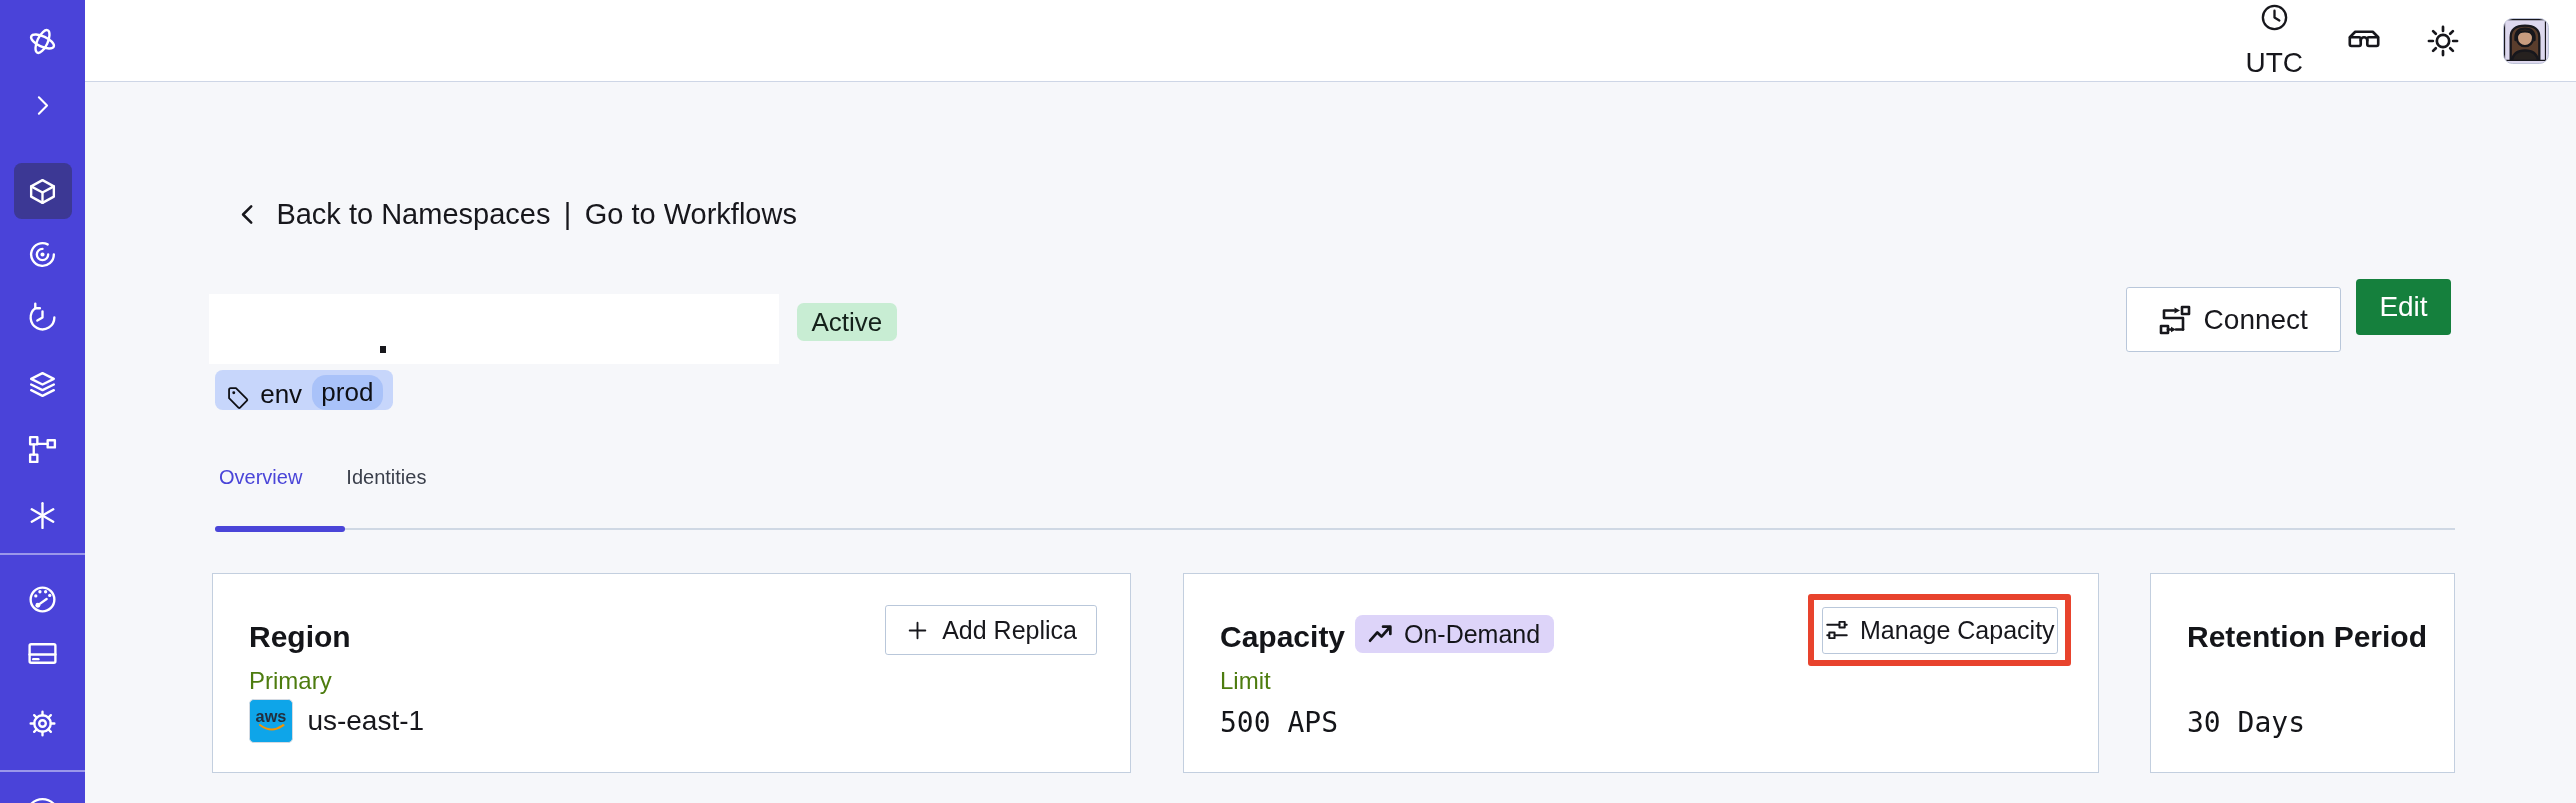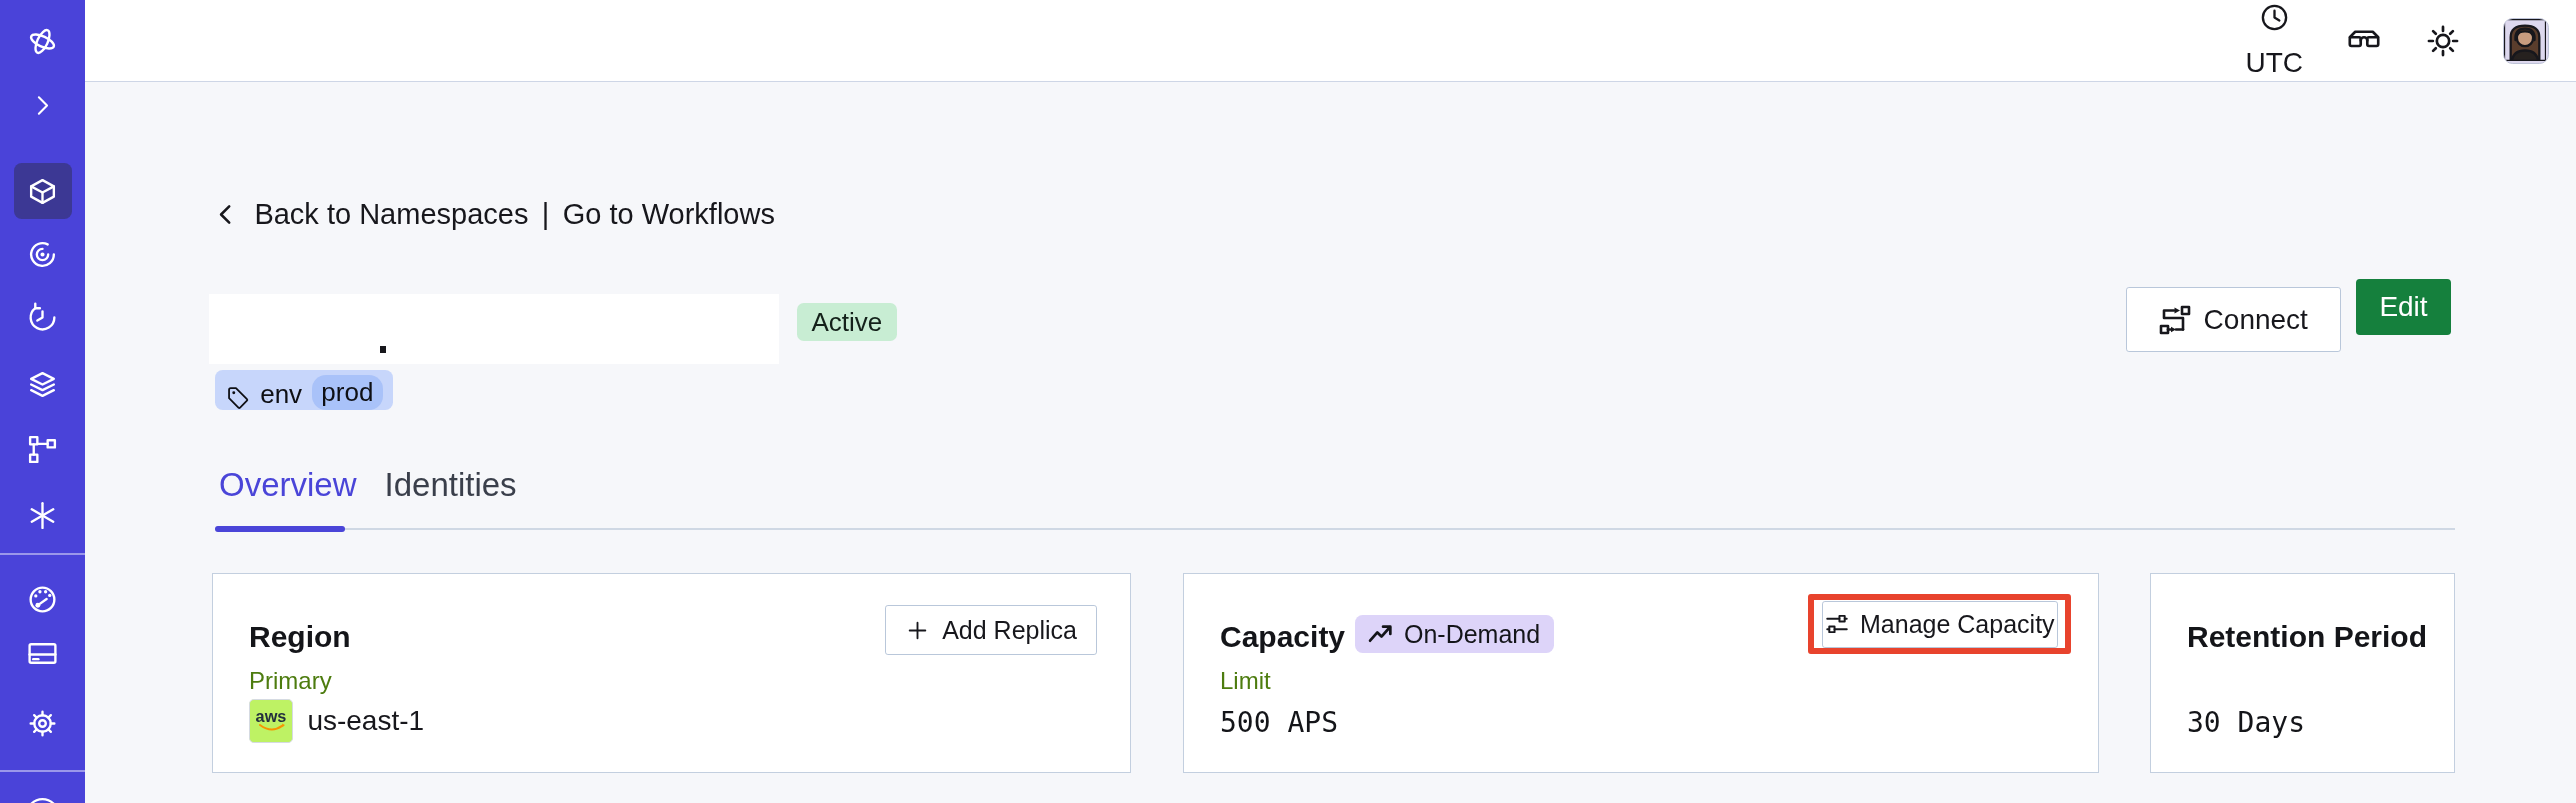--- a/index.html
+++ b/index.html
@@ -14,64 +14,64 @@
   .active-pill { position:absolute; left:14.4px; top:163px; width:58px; height:56px; background:#3c3894; border-radius:7.7px; }
   .side-divider { position:absolute; left:0; width:85px; height:1.9px; background:rgba(255,255,255,.45); }
 
   
   .topbar { position:absolute; left:85px; top:0; width:2491px; height:82px; background:#fff; border-bottom:1.9px solid #ced6e6; display:flex; align-items:center; justify-content:flex-end; gap:42px; padding-right:27px; z-index:5; }
   .tz-group { display:flex; align-items:center; gap:13.4px; font-size:28px; cursor:pointer;flex-direction:column; }
   .topbar svg { stroke:#17171c; fill:none; stroke-width:2.4; stroke-linecap:round; stroke-linejoin:round; }
   .avatar { width:46px; height:46px; border-radius:9.6px; border:1.9px solid #bfc4d8; background:#ddd8ee; overflow:hidden; cursor:pointer; }
 
   
-  .breadcrumb { position:absolute; left:212px; top:198px; display:flex; align-items:center; gap:13.4px; font-size:29px; font-weight:500; color:#17171c; }
+  .breadcrumb { position:absolute; left:234px; top:198px; display:flex; align-items:center; gap:13.4px; font-size:29px; font-weight:500; color:#17171c; }
   .breadcrumb svg { stroke:#17171c; fill:none; stroke-width:2.8; stroke-linecap:round; stroke-linejoin:round; }
   .crumb-link { cursor:pointer; }
   .title-redaction { position:absolute; left:209px; top:294px; width:570px; height:70px; background:#ffffff; }
   .title-dot { position:absolute; left:380px; top:346px; width:5.8px; height:6.7px; background:#17171c; }
   .status-badge { position:absolute; left:797px; top:303px; height:38px; padding:0 14.4px; background:#c8edd3; border-radius:6.7px; font-size:26px; line-height:38px; color:#14211a; }
   .tag-chip { position:absolute; left:215px; top:370px; height:40px; background:#c7d6fb; border-radius:7.7px; display:inline-flex; align-items:flex-end; gap:9.6px; padding:0 10.5px 0 9.6px; font-size:26px; color:#0e0f14; }
   .tag-chip svg { stroke:#0e0f14; fill:none; stroke-width:2.2; stroke-linejoin:round; }
   .tag-value { background:#a9c2f9; border-radius:14px; padding:1.9px 9.6px; }
 
   .btn { display:flex; align-items:center; justify-content:center; gap:12.5px; background:#fff; border:1.9px solid #b9c7da; border-radius:2.9px; font-size:28px; font-weight:500; color:#17171c; cursor:pointer; }
   .btn svg { stroke:#17171c; fill:none; stroke-width:2.6; stroke-linecap:round; stroke-linejoin:round; }
   .connect-btn { position:absolute; left:2126px; top:287px; width:215px; height:65px; }
   .edit-btn { position:absolute; left:2356px; top:279px; width:95px; height:56px; background:#15803d; border:none; border-radius:3.8px; color:#fff; }
 
   
-  .tabs { position:absolute; left:219px; top:466px; display:flex; gap:28px; font-size:33px; }
+  .tabs { position:absolute; left:219px; top:466px; display:flex; gap:44px; font-size:20px; }
   .tab { cursor:pointer; color:#3a3f4b; padding-bottom:9.6px; }
   .tab.active { color:#4a45d8; font-weight:500; }
   .tab-line { position:absolute; left:215px; top:528px; width:2240px; height:1.9px; background:#cfd8e4; }
   .tab-underline { position:absolute; left:215px; top:526px; width:130px; height:5.8px; background:#4a45d8; border-radius:2.9px; z-index:2; }
 
   
   .card { position:absolute; top:573px; height:200px; background:#fff; border:1.9px solid #c3cfdf; }
   .card-region { left:212px; width:919px; }
   .card-capacity { left:1183px; width:916px; }
   .card-retention { left:2150px; width:305px; }
   .card-title { position:absolute; left:36px; top:46px; font-size:30px; font-weight:600; color:#141519; }
   .field-label { position:absolute; left:36px; top:93px; font-size:24px; color:#4d7c0f; }
   .field-value { position:absolute; left:36px; top:128px; font-size:28px; color:#141519; }
   .mono { font-family:"DejaVu Sans Mono", monospace; top:132px; }
 
   .card-btn { font-size:25px; height:50px; }
   .card-btn svg { stroke-width:2.4; }
   .add-replica { position:absolute; right:33px; top:31px; padding:0 19px; }
 
   .value-row { position:absolute; left:36px; top:125px; display:flex; align-items:center; gap:14.4px; font-size:28px; }
-  .aws-badge { width:44px; height:44px; background:#bef264; border:1.9px solid #d5dae2; border-radius:4.8px; display:flex; flex-direction:column; align-items:center; justify-content:center; }
+  .aws-badge { width:44px; height:44px; background:#0ea5e9; border:1.9px solid #d5dae2; border-radius:4.8px; display:flex; flex-direction:column; align-items:center; justify-content:center; }
   .aws-text { font-size:16.3px; font-weight:700; color:#232f3e; line-height:14.4px; }
 
   .ondemand-badge { position:absolute; left:171px; top:41px; height:38px; background:#ddd4f9; border-radius:7.7px; display:inline-flex; align-items:center; gap:8.6px; padding:0 13.4px; font-size:25px; color:#141519; }
   .ondemand-badge svg { stroke:#141519; fill:none; stroke-width:2.6; stroke-linecap:round; stroke-linejoin:round; }
 
-  .annotation-box { position:absolute; left:624px; top:20px; width:263px; height:60px; border:6.7px solid #e8432d; border-radius:2.9px; display:flex; align-items:center; justify-content:center; z-index:3; }
+  .annotation-box { position:absolute; left:624px; top:20px; width:263px; height:72px; border:6.7px solid #e8432d; border-radius:2.9px; display:flex; align-items:center; justify-content:center; z-index:3; }
   .manage-btn { width:236px; height:47px; gap:9.6px; }
 </style>
 </head>
 <body>
 
 <div class="page">
 
   <nav class="sidebar">
     <div class="active-pill"></div>
 

